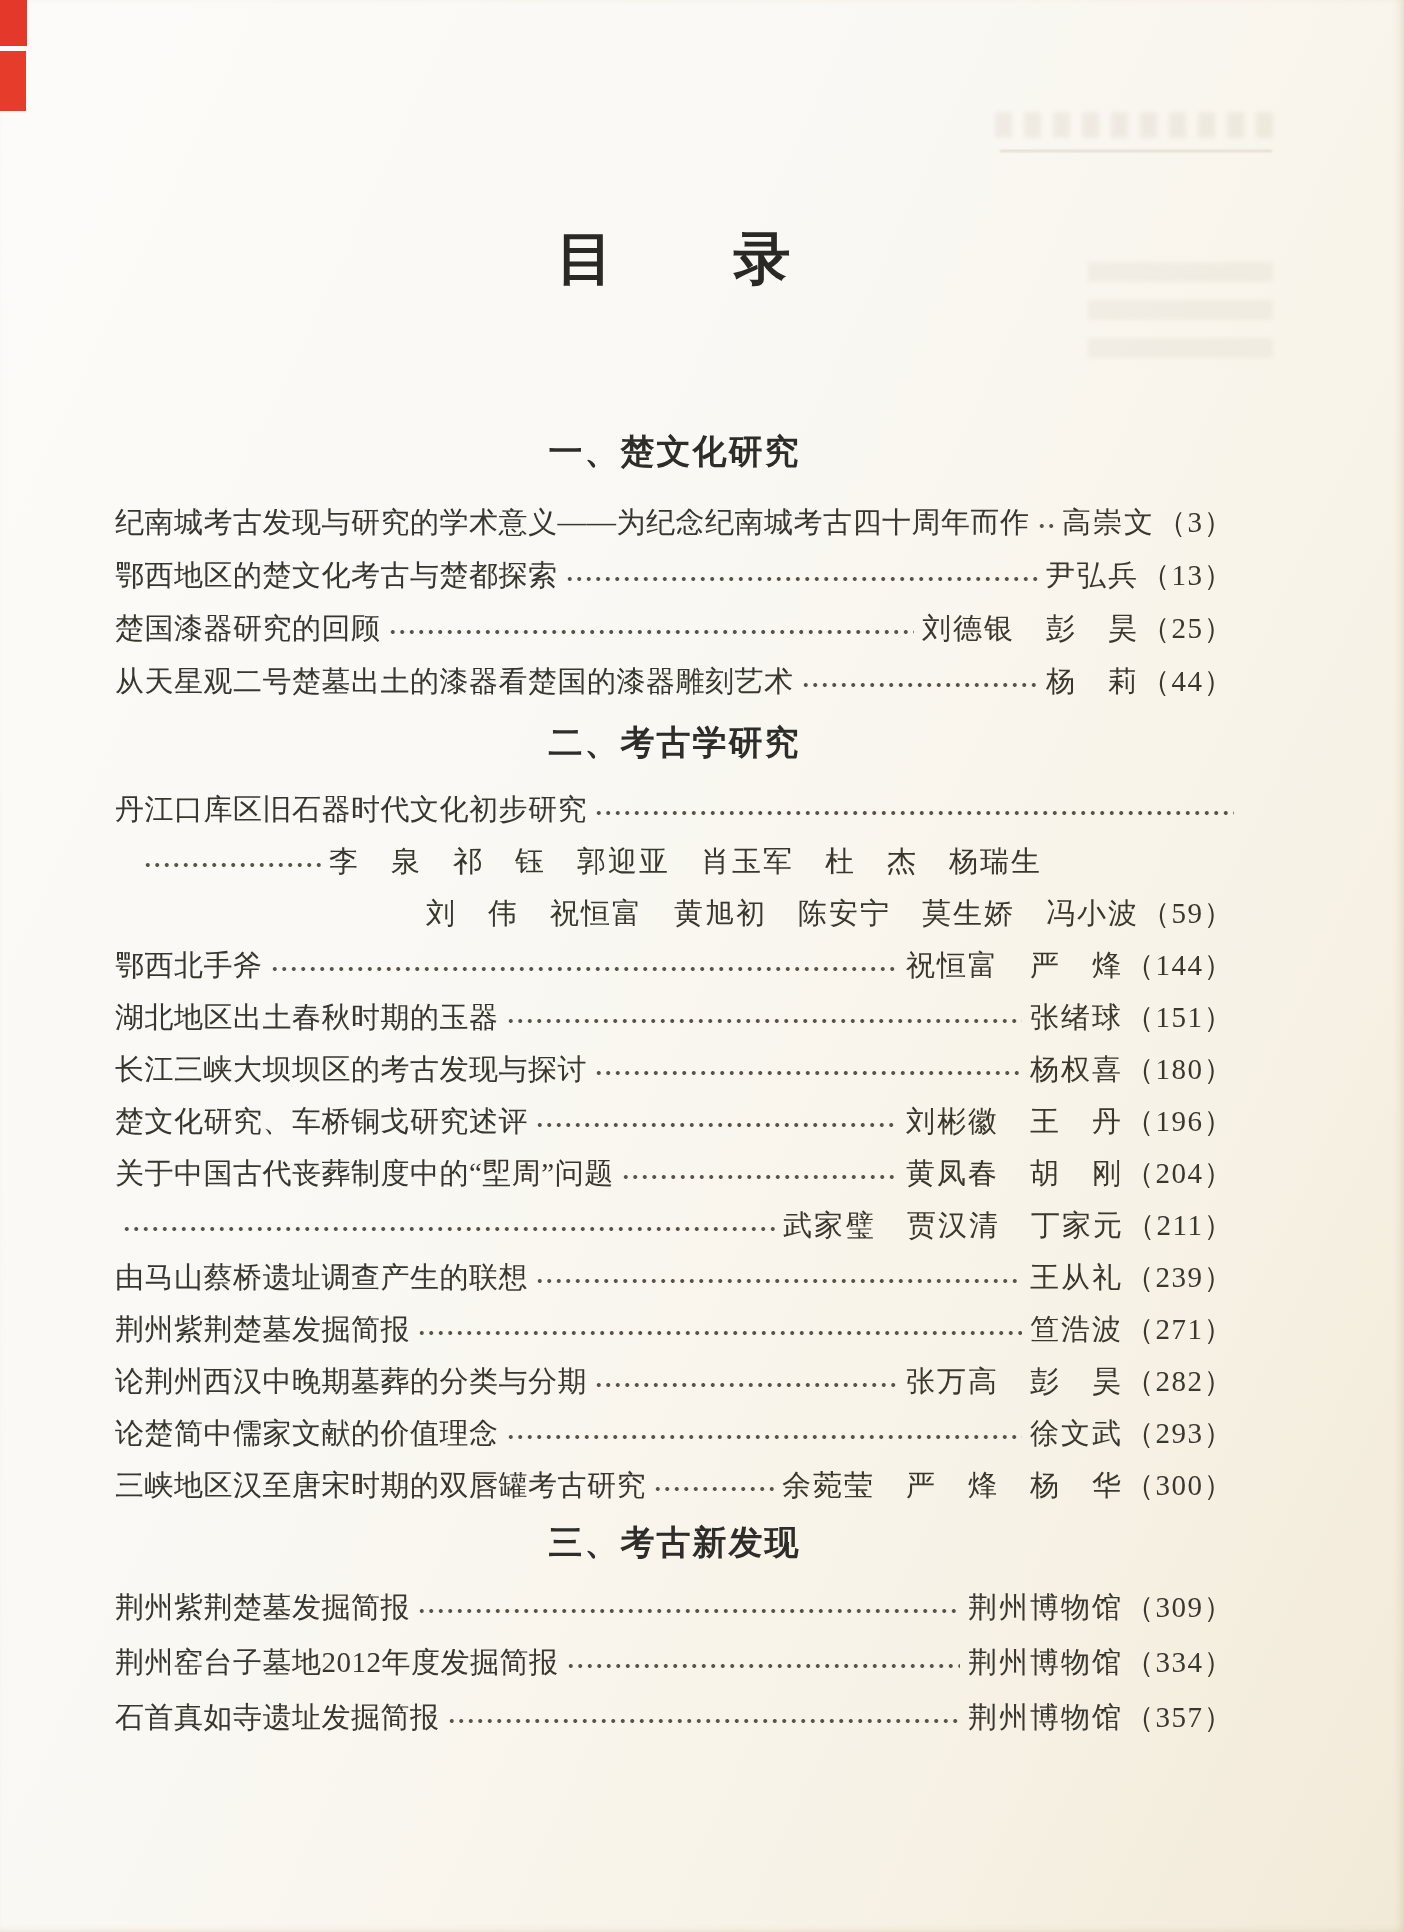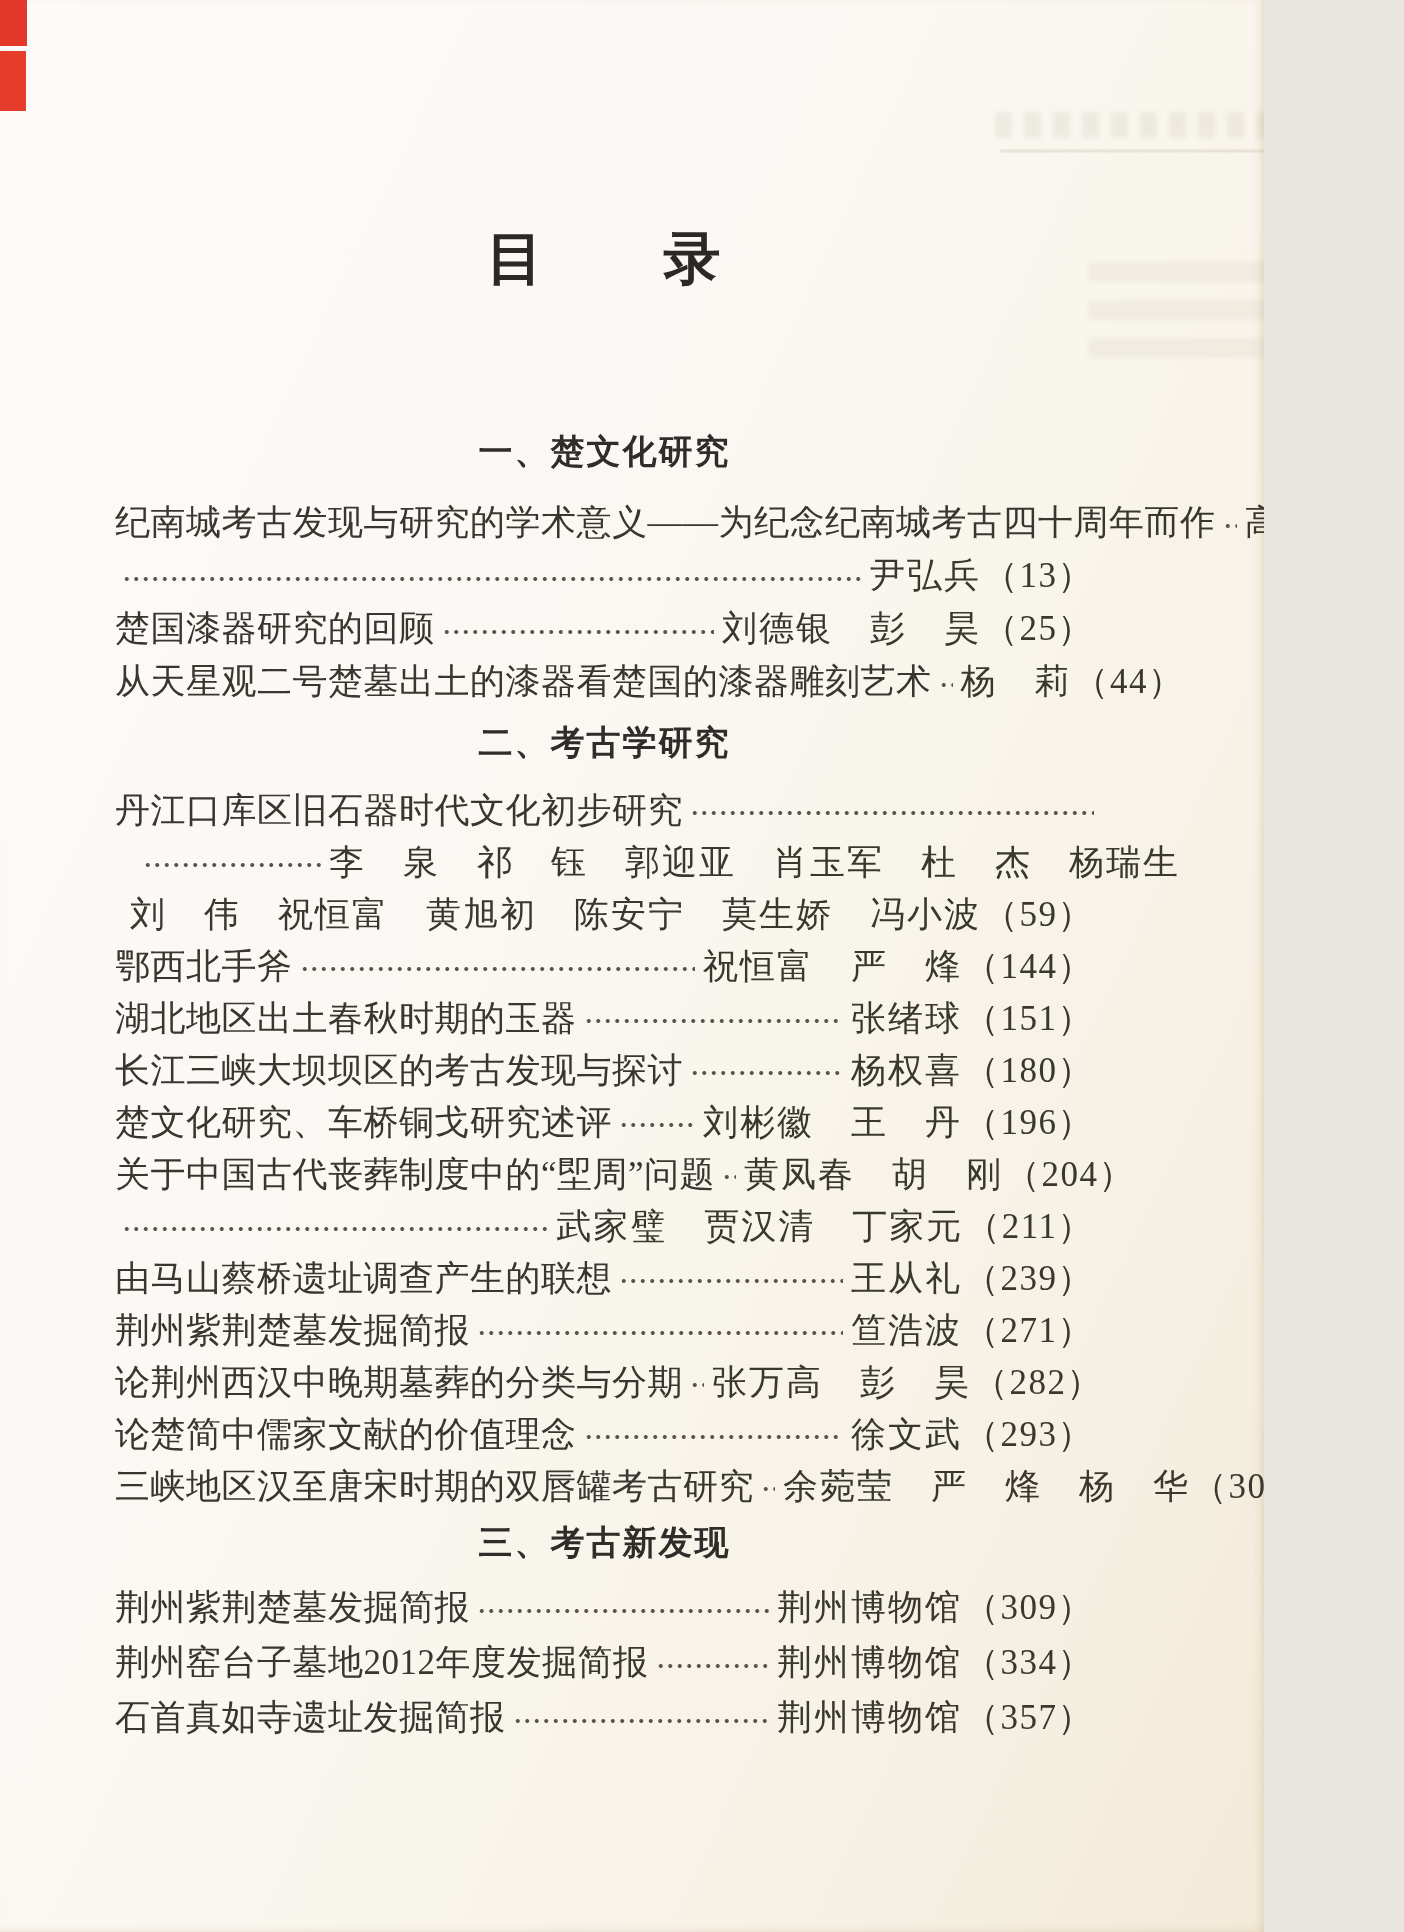--- a/index.html
+++ b/index.html
@@ -1,18 +1,18 @@
 <!DOCTYPE html>
 <html><head>
 <meta charset="utf-8">
 <style>
   html,body{margin:0;padding:0;background:#e9e6df;}
   .scan{
     position:relative;
-    width:1264px;height:1932px;
+    width:1404px;height:1932px;
     overflow:hidden;
     background:linear-gradient(115deg,#fcfbf9 0%,#faf8f3 42%,#f7f2e6 75%,#f2ead8 100%);
     box-shadow:inset -7px 0 10px -5px rgba(185,165,125,.35), inset 0 -6px 10px -6px rgba(185,165,125,.22);
     font-family:"Liberation Serif","DejaVu Serif",serif;
     color:#39362f;
   }
   .content{
     position:relative;
     padding:228px 170px 0 115px;
   }
@@ -33,21 +33,21 @@
     letter-spacing:2px;
     color:#2f2d29;
   }
   .sh0{margin:0 0 20px 0;font-family:Liberation Serif, serif;}
   .sh1{margin:10px 0 18px 0;}
   .sh2{margin:6px 0 14px 0;}
   .entries{display:block;}
   .entry{
     display:flex;align-items:center;
     height:53px;
-    font-size:35px;
+    font-size:29px;
     white-space:nowrap;
   }
   .sec1 .entry{height:52px;}
   .sec2 .entry{height:55px;justify-content:space-between;}
   .entry .title{white-space:nowrap;letter-spacing:.5px;color:#39362f;}
   .leader{
     flex:1 1 auto;min-width:14px;height:100%;
     margin:0 8px 0 7px;
     background-image:radial-gradient(circle,#57534a 1.8px,rgba(0,0,0,0) 2.1px);
     background-size:9.5px 9.5px;
@@ -95,20 +95,21 @@
     <div id="toc-sections">
         <div class="section-heading sh0">一、楚文化研究</div>
         <div class="entries sec0">
           <div class="entry">
             <span class="title">纪南城考古发现与研究的学术意义——为纪念纪南城考古四十周年而作</span>
             <span class="leader"></span>
             <span class="authors">高崇文</span>
             <span class="pageno">（3）</span>
           </div>
           <div class="entry">
+            <span class="title">鄂西地区的楚文化考古与楚都探索</span>
             <span class="leader"></span>
             <span class="authors">尹弘兵</span>
             <span class="pageno">（13）</span>
           </div>
           <div class="entry">
             <span class="title">楚国漆器研究的回顾</span>
             <span class="leader"></span>
             <span class="authors">刘德银　彭　昊</span>
             <span class="pageno">（25）</span>
           </div>

